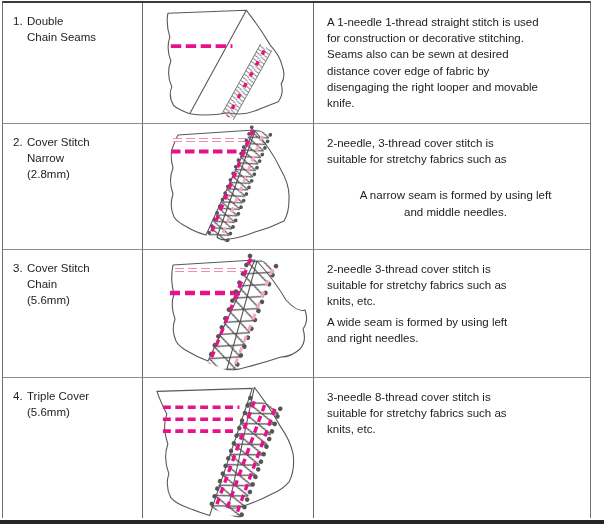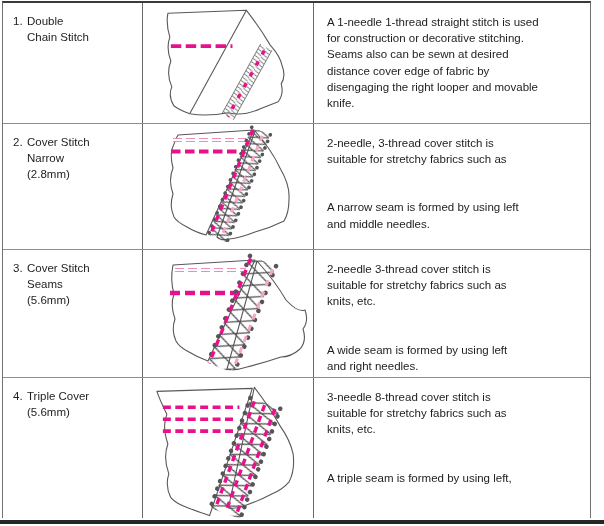--- a/index.html
+++ b/index.html
@@ -26,39 +26,39 @@
     width:171px;flex:0 0 171px;border-right:1px solid #6a6a6a;
     display:flex;align-items:center;justify-content:center;overflow:hidden;
   }
   .c-desc{
     flex:1;padding:11px 6px 0 13px;font-size:11.5px;line-height:16.2px;
   }
   .lbl-first{display:flex;}
   .num{flex:0 0 14px;}
   .lbl-rest{margin-left:14px;}
   .tline{white-space:nowrap;}
-  .para2{margin-top:32px;}
-  .para2-lg{margin-top:32px;}
+  .para2{margin-top:4px;}
+  .para2-lg{margin-top:20px;text-align:center;}
   .bottom-bar{
     position:absolute;left:0;top:520px;width:604px;height:4px;background:#262626;
   }
   svg{display:block;}
 </style>
 </head>
 <body>
 
 <div class="tbl">
 
   <div class="row r1">
     <div class="cell c-label">
       <div class="lbl-first">
         <span class="num">1.</span>
         <span>Double</span>
       </div>
-      <div class="lbl-rest">Chain Stitch</div>
+      <div class="lbl-rest">Chain Seams</div>
       <div class="lbl-rest"></div>
     </div>
     <div class="cell c-ill">
       <svg width="171" height="118" viewBox="0 0 171 118">
         <defs>
           <pattern id="h1" width="3.6" height="13" patternUnits="userSpaceOnUse">
             <line x1="0.5" y1="13" x2="3.1" y2="0" stroke="#6f6f6f" stroke-width="0.9"></line>
           </pattern>
         </defs>
         <path d="M 25 9 L 104 6 Q 118 24 128 41 Q 138 52 140 62 Q 144 72 139 80 Q 142 90 136 98 L 118 105 Q 100 113 86 109 Q 64 113 47 110 Q 36 106 31 102 Q 25 92 29 83 Q 23 70 28 57 Q 23 44 27 33 Q 23 20 25 9 Z" fill="#ffffff" stroke="#58585a" stroke-width="1.1" stroke-linejoin="round"></path>
@@ -126,21 +126,21 @@
       </div>
     </div>
   </div>
 
   <div class="row r3">
     <div class="cell c-label">
       <div class="lbl-first">
         <span class="num">3.</span>
         <span>Cover Stitch</span>
       </div>
-      <div class="lbl-rest">Seams</div>
+      <div class="lbl-rest">Chain</div>
       <div class="lbl-rest">(5.6mm)</div>
     </div>
     <div class="cell c-ill">
       <svg width="170" height="122" viewBox="0 0 170 122">
         <defs>
           <pattern id="m3" width="13" height="28" patternUnits="userSpaceOnUse">
             <line x1="0" y1="0" x2="13" y2="28" stroke="#4d4d4d" stroke-width="1.2"></line>
             <line x1="0" y1="28" x2="13" y2="0" stroke="#4d4d4d" stroke-width="1.2"></line>
           </pattern>
         </defs>
@@ -202,20 +202,19 @@
         </g>
       </svg>
     </div>
     <div class="cell c-desc">
       <div class="para">
         <div class="tline">3-needle 8-thread cover stitch is</div>
         <div class="tline">suitable for stretchy fabrics such as</div>
         <div class="tline">knits, etc.</div>
       </div>
       <div class="para para2">
-        <div class="tline">A triple seam is formed by using left,</div>
       </div>
     </div>
   </div>
 
 </div>
 
 <div class="bottom-bar"></div>
 
 </body></html>

